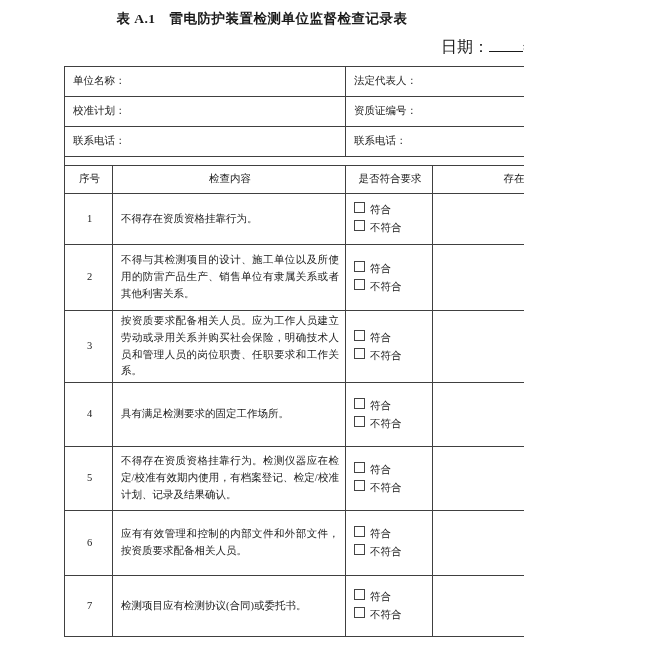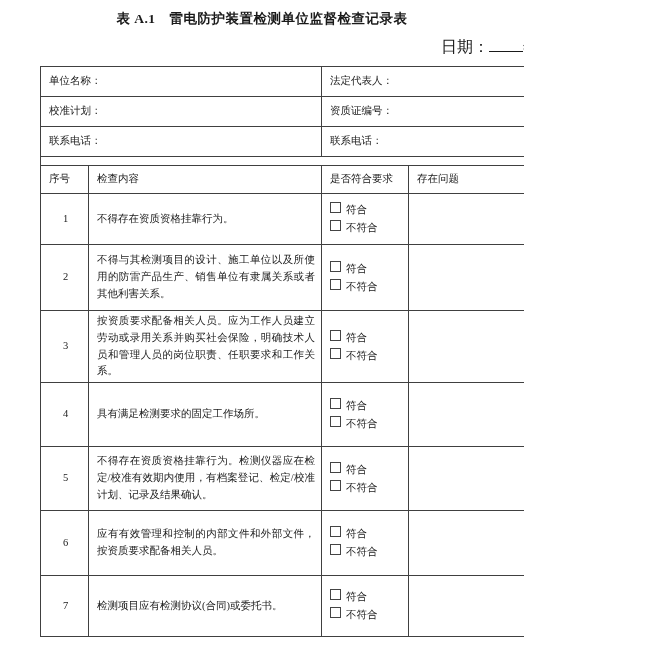--- a/index.html
+++ b/index.html
@@ -30,21 +30,21 @@
     border-bottom:1px solid #1a1a1a;
     height:13px;
     vertical-align:baseline;
   }
   .blank-year{width:34px;}
   .blank-md{width:24px;}
   table.form{
     border-collapse:collapse;
     table-layout:fixed;
     width:551px;
-    margin-left:40px;
+    margin-left:64px;
     border:1px solid #404040;
   }
   table.form td{
     border:1px solid #404040;
     font-size:10.5px;
     line-height:1.6;
     vertical-align:middle;
     padding:2px 6px 2px 8px;
     overflow:hidden;
   }
@@ -52,21 +52,21 @@
   tr.head-row{height:28px;}
   tr.r1{height:51px;}
   tr.r2{height:66px;}
   tr.r3{height:59px;}
   tr.r4{height:64px;}
   tr.r5{height:64px;}
   tr.r6{height:65px;}
   tr.r7{height:61px;}
   td.c-info{font-size:11px;}
   td.c-head{
-    text-align:left;
+    text-align:center;
     font-size:11px;
     padding:2px 2px;
   }
   td.c-no{
     text-align:center;
     font-size:11px;
     padding:2px 2px;
   }
   td.c-content{
     text-align:justify;

